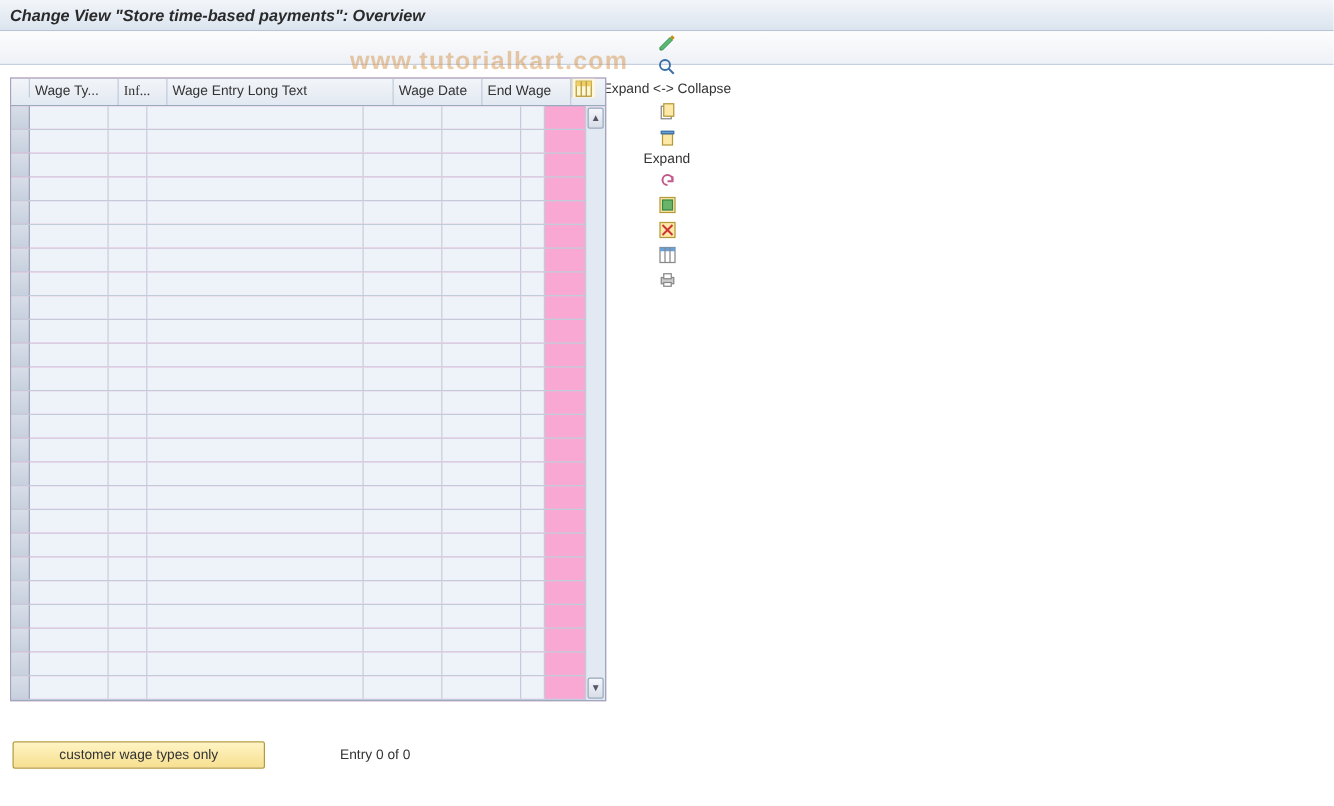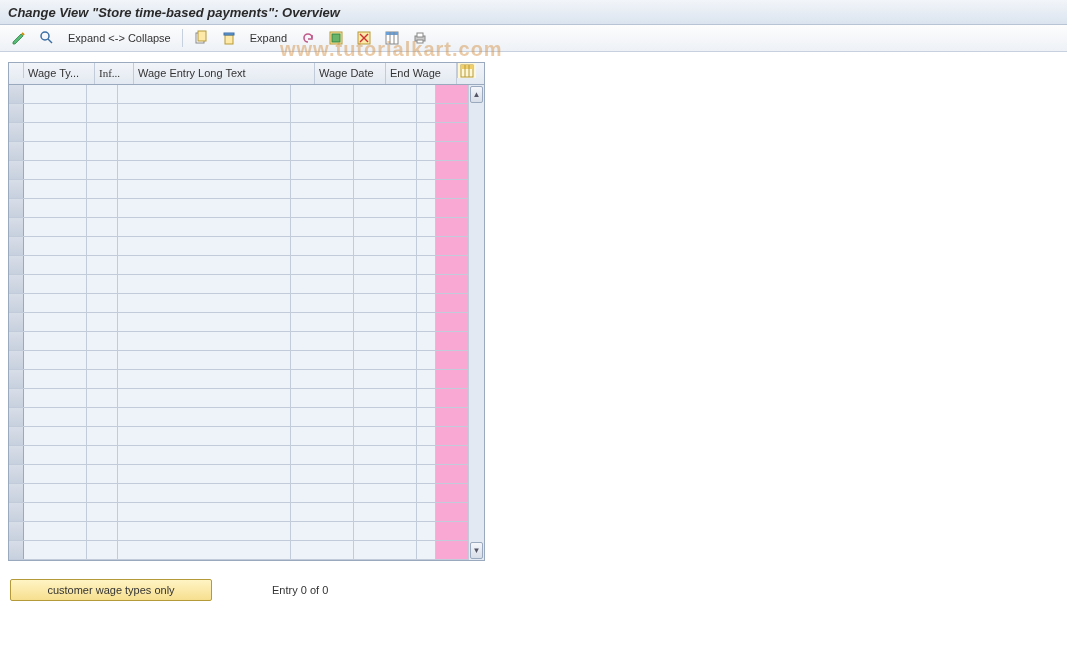--- a/index.html
+++ b/index.html
@@ -34,20 +34,21 @@
   }
   
   .toolbar {
     height: 26px;
     background: linear-gradient(to bottom, #fdfdfd 0%, #eef1f6 100%);
     border-bottom: 1px solid #c7d0de;
     display: flex;
     align-items: center;
     padding: 0 6px;
     gap: 2px;
+    flex-direction: column;
   }
   .tb-btn {
     height: 20px;
     min-width: 18px;
     padding: 0 3px;
     display: flex;
     align-items: center;
     justify-content: center;
     border: 1px solid transparent;
     border-radius: 2px;
@@ -143,21 +144,21 @@
     border-radius:2px;
     display:flex; align-items:center; justify-content:center;
     font-size:8px; color:#556;
     cursor:pointer;
   }
   .vs-track { flex:1; }
   
   .bottom-bar {
     position: absolute;
     left: 10px;
-    bottom: 44px;
+    bottom: 30px;
     display: flex;
     align-items: center;
     gap: 12px;
   }
   .sap-btn {
     height: 20px;
     border: 1px solid #b59a3a;
     border-radius: 2px;
     background: linear-gradient(to bottom,#fff4c4,#f6df8f);
     padding: 0 10px;

